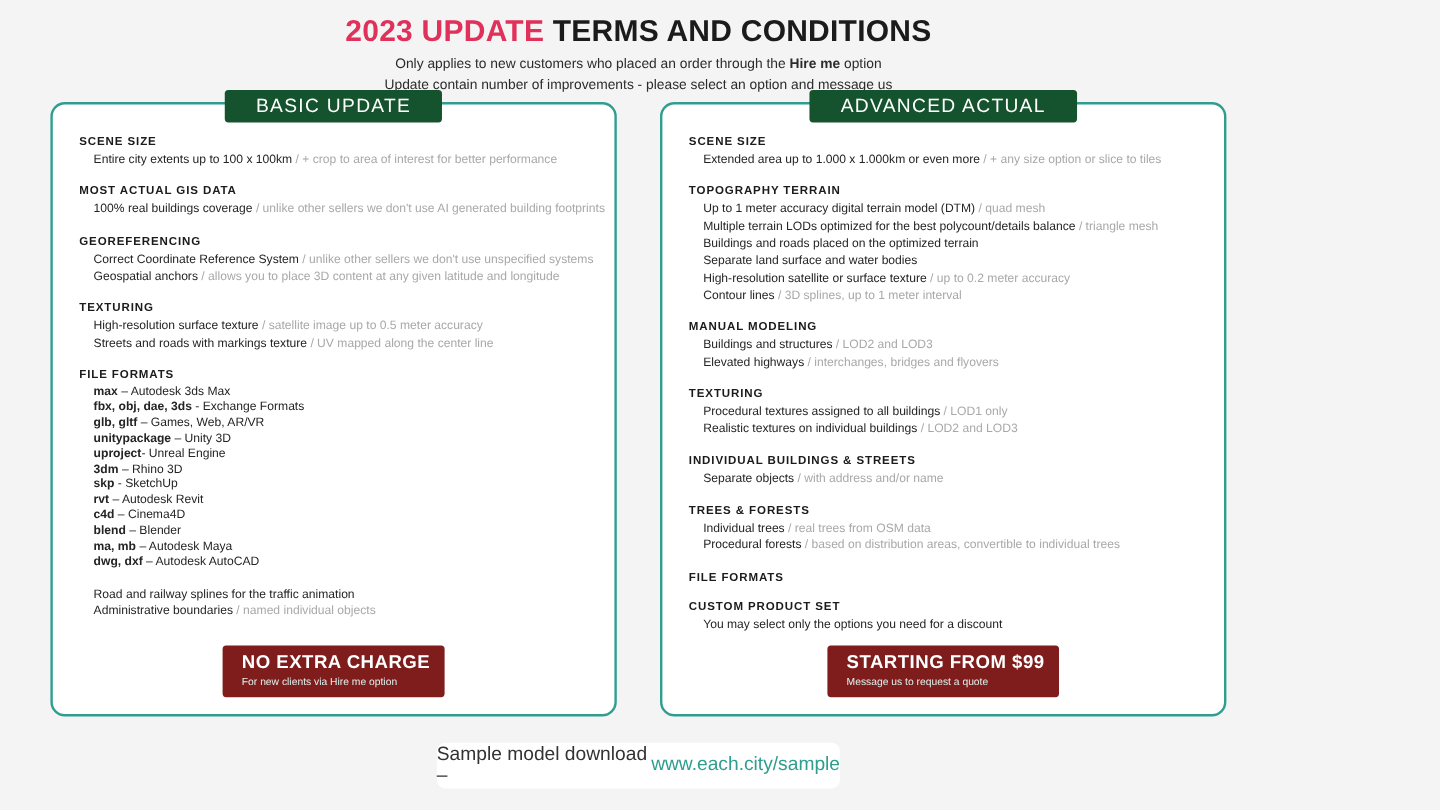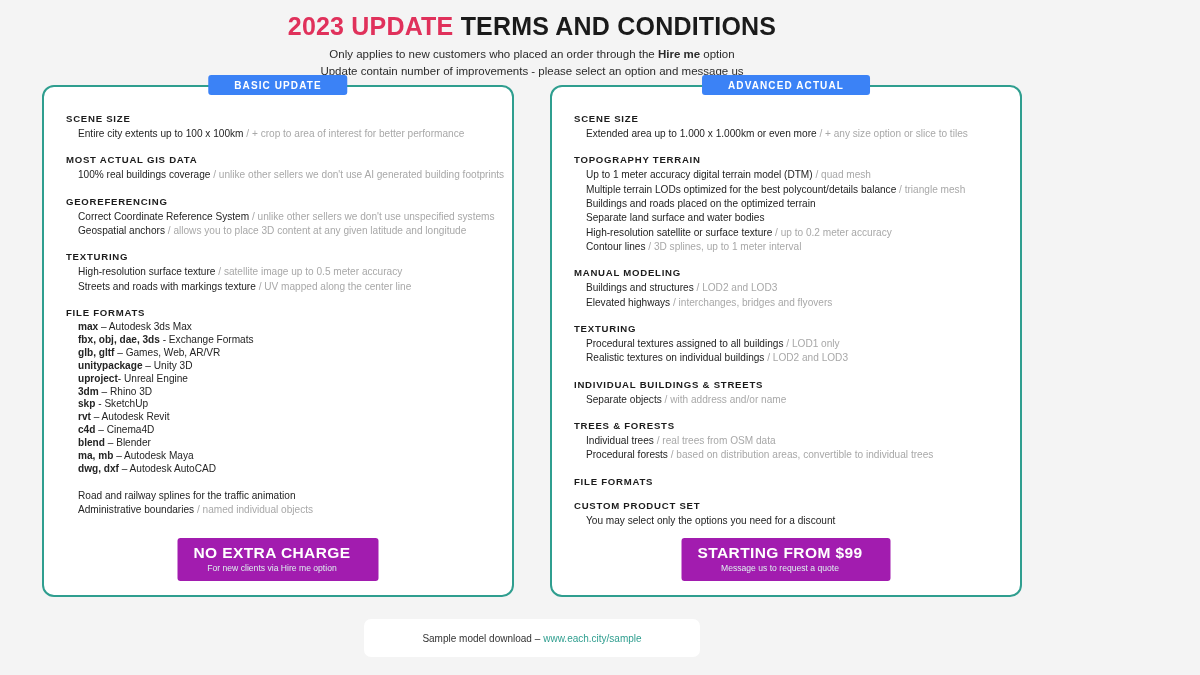--- a/index.html
+++ b/index.html
@@ -45,24 +45,24 @@
     background: #fff;
     border: 2px solid #2f9e8f;
     border-radius: 12px;
     padding: 26px 22px 20px 22px;
   }
   .card-title {
     position: absolute;
     top: -12px;
     left: 50%;
     transform: translateX(-50%);
-    background: #3b82f6;
+    background: #14532d;
     color: #fff;
-    font-size: 10px;
-    font-weight: bold;
+    font-size: 16px;
+    font-weight: normal;
     letter-spacing: 1.1px;
     padding: 5px 26px 4px 26px;
     border-radius: 3px;
     white-space: nowrap;
   }
 
   .section { margin-bottom: 13px; }
   .section-head {
     font-size: 9.6px;
     font-weight: bold;
@@ -83,25 +83,24 @@
 
   
   .formats .line { line-height: 1.28; }
 
   
   .badge {
     position: absolute;
     bottom: 14px;
     left: 50%;
     transform: translateX(-50%);
-    background: #a21caf;
+    background: #7f1d1d;
     color: #fff;
     border-radius: 3px;
-    padding: 7px 28px 8px 16px;
-    text-align: center;
+    padding: 7px 12px 8px 16px;
     min-width: 140px;
   }
   .badge .big {
     font-size: 15.5px;
     font-weight: bold;
     letter-spacing: .4px;
     line-height: 1.05;
   }
   .badge .small {
     font-size: 8.6px;
@@ -115,21 +114,21 @@
     bottom: 18px;
     left: 50%;
     transform: translateX(-50%);
     width: 336px;
     height: 38px;
     background: #fff;
     border-radius: 7px;
     display: flex;
     align-items: center;
     justify-content: center;
-    font-size: 10px;
+    font-size: 16px;
     color: #333;
   }
   .footer a {
     color: #2f9e8f;
     text-decoration: none;
     margin-left: 3px;
   }
 </style>
 </head>
 <body>

